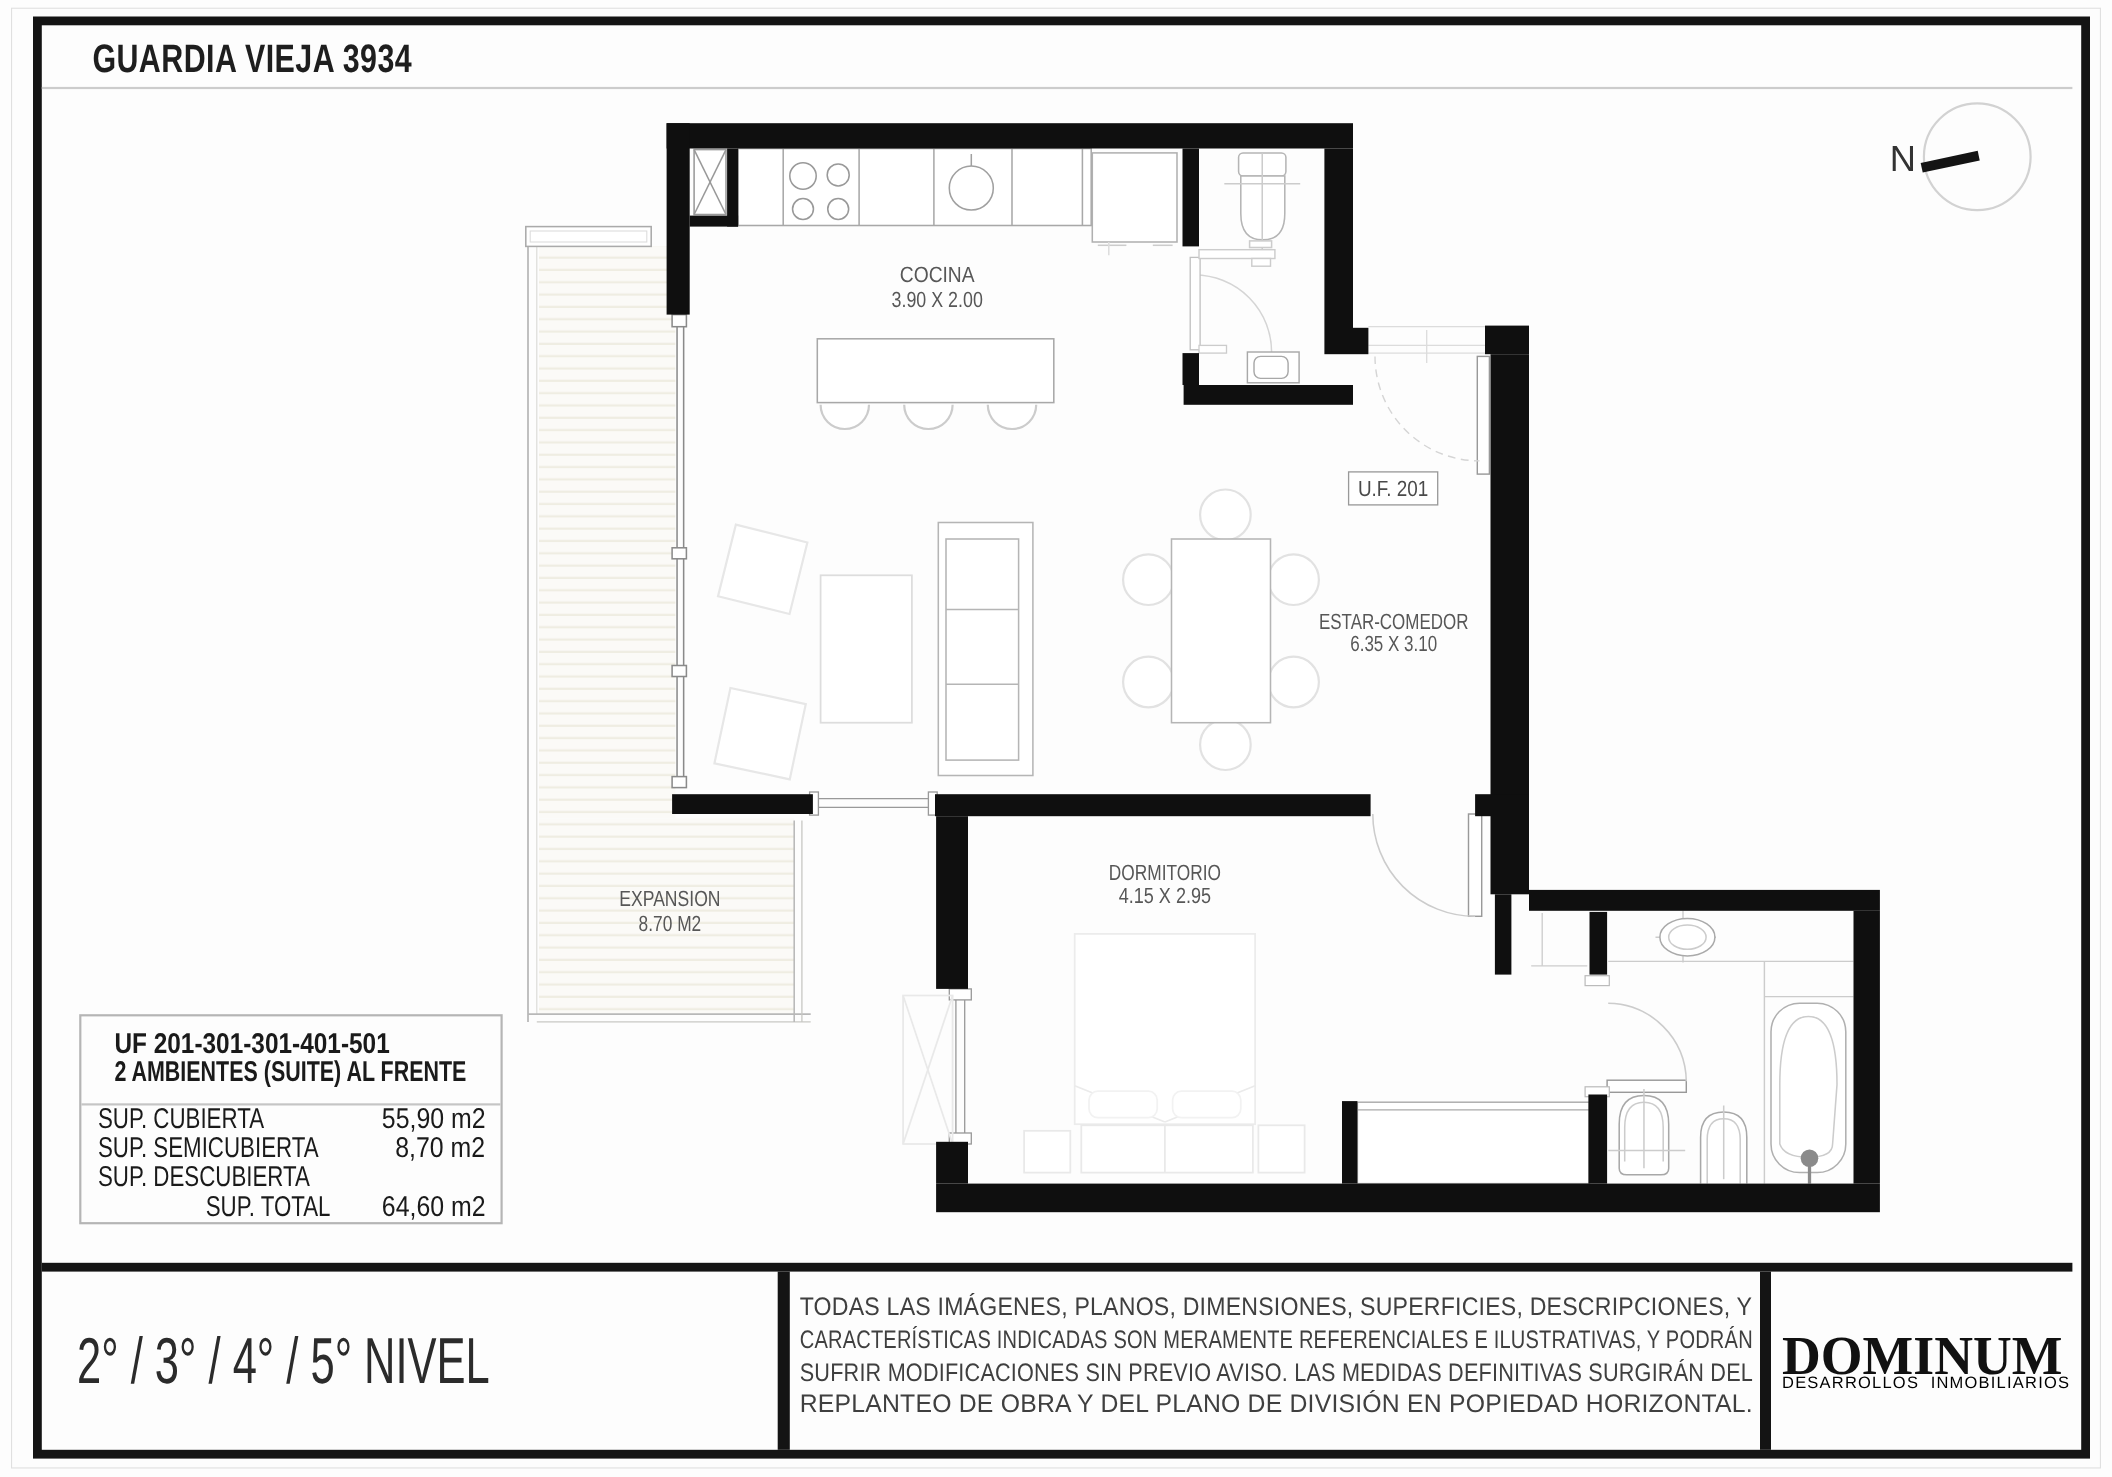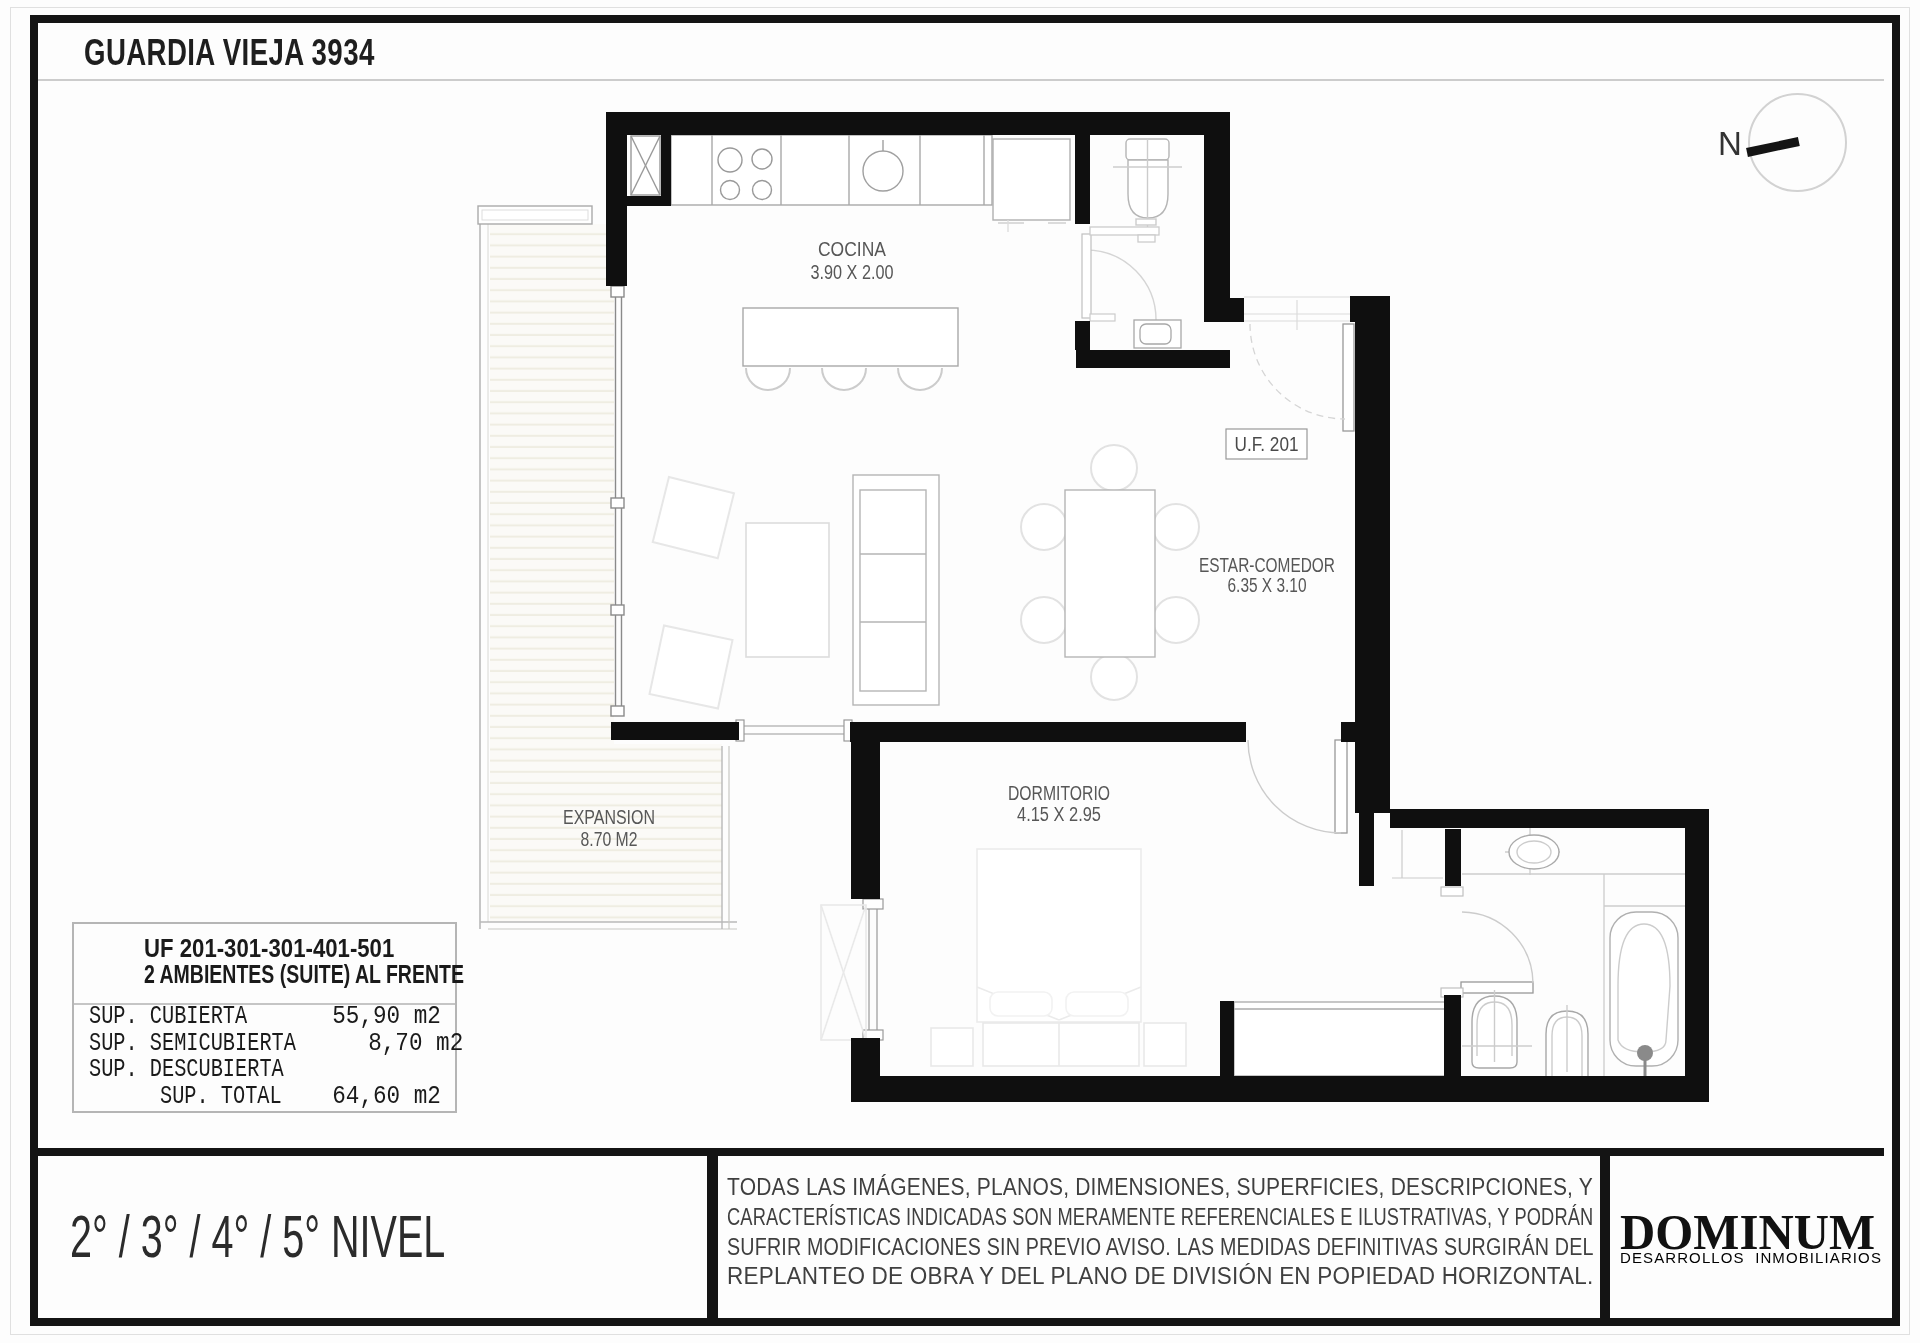--- a/index.html
+++ b/index.html
@@ -357,26 +357,26 @@
     <rect x="1390" y="809" width="319" height="19"></rect>
 
     <rect x="1685" y="828" width="24" height="248"></rect>
   </g>
 </svg>
 
 <div class="abs" style="left:72px;top:922px;width:385px;height:191px;border:2px solid #b5b5b5;box-sizing:border-box;"></div>
 
 <div class="abs" style="left:74px;top:1003px;width:381px;height:1.5px;background:#c5c5c5;"></div>
 
-<div class="abs" style="left:104px;top:936px;font-size:26px;font-weight:bold;color:#1a1a1a;line-height:25.5px;white-space:nowrap;margin-left:40px;">
+<div class="abs" style="left:104px;top:936px;font-size:26px;font-weight:bold;color:#1a1a1a;line-height:25.5px;white-space:nowrap;">
   <span style="display:inline-block;transform:scaleX(0.853);transform-origin:left center;">UF 201-301-301-401-501</span><br>
   <span style="display:inline-block;transform:scaleX(0.75);transform-origin:left center;">2 AMBIENTES (SUITE) AL FRENTE</span>
 </div>
 
-<div class="abs" style="left:89px;top:1003px;width:352px;font-size:26px;color:#1a1a1a;line-height:26.6px;white-space:nowrap;font-family:Liberation Mono, monospace;">
+<div class="abs" style="left:89px;top:1003px;width:352px;font-size:26px;color:#1a1a1a;line-height:26.6px;white-space:nowrap;">
   <div style="display:flex;justify-content:space-between;">
       <span style="transform:scaleX(0.78);transform-origin:left center;">SUP. CUBIERTA</span>
       <span style="transform:scaleX(0.87);transform-origin:right center;">55,90 m2</span>
     </div>
   <div style="display:flex;justify-content:space-between;text-align:center;">
       <span style="transform:scaleX(0.78);transform-origin:left center;">SUP. SEMICUBIERTA</span>
       <span style="transform:scaleX(0.87);transform-origin:right center;">8,70 m2</span>
     </div>
   <div style="display:flex;justify-content:space-between;text-align:right;">
       <span style="transform:scaleX(0.78);transform-origin:left center;">SUP. DESCUBIERTA</span>

